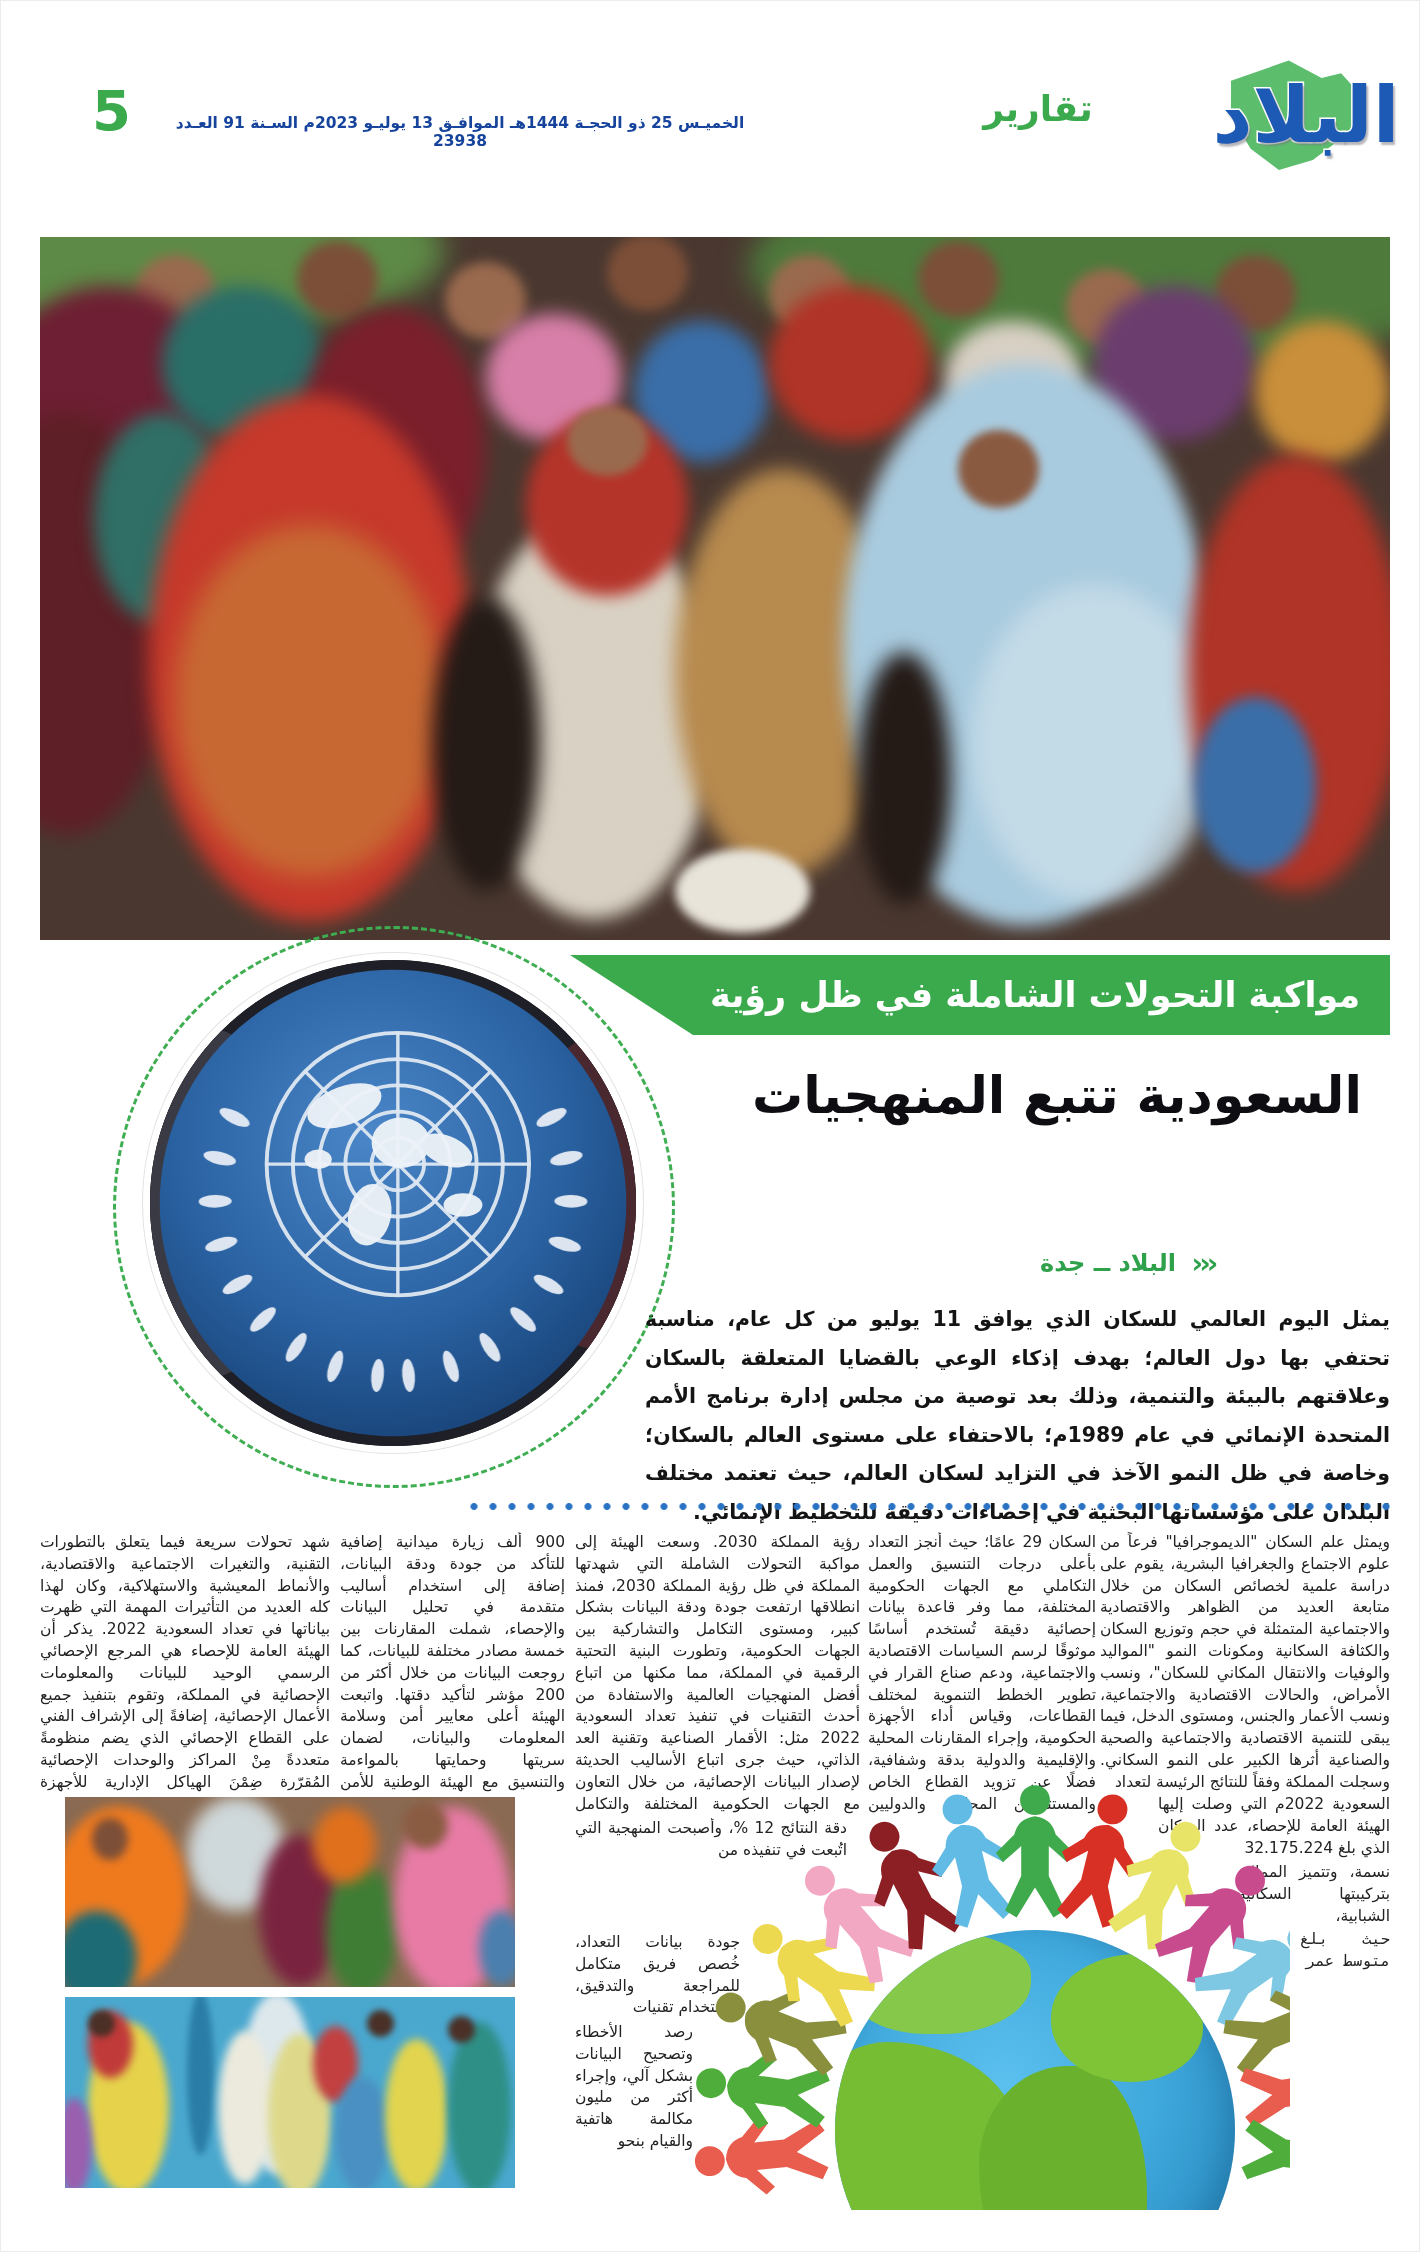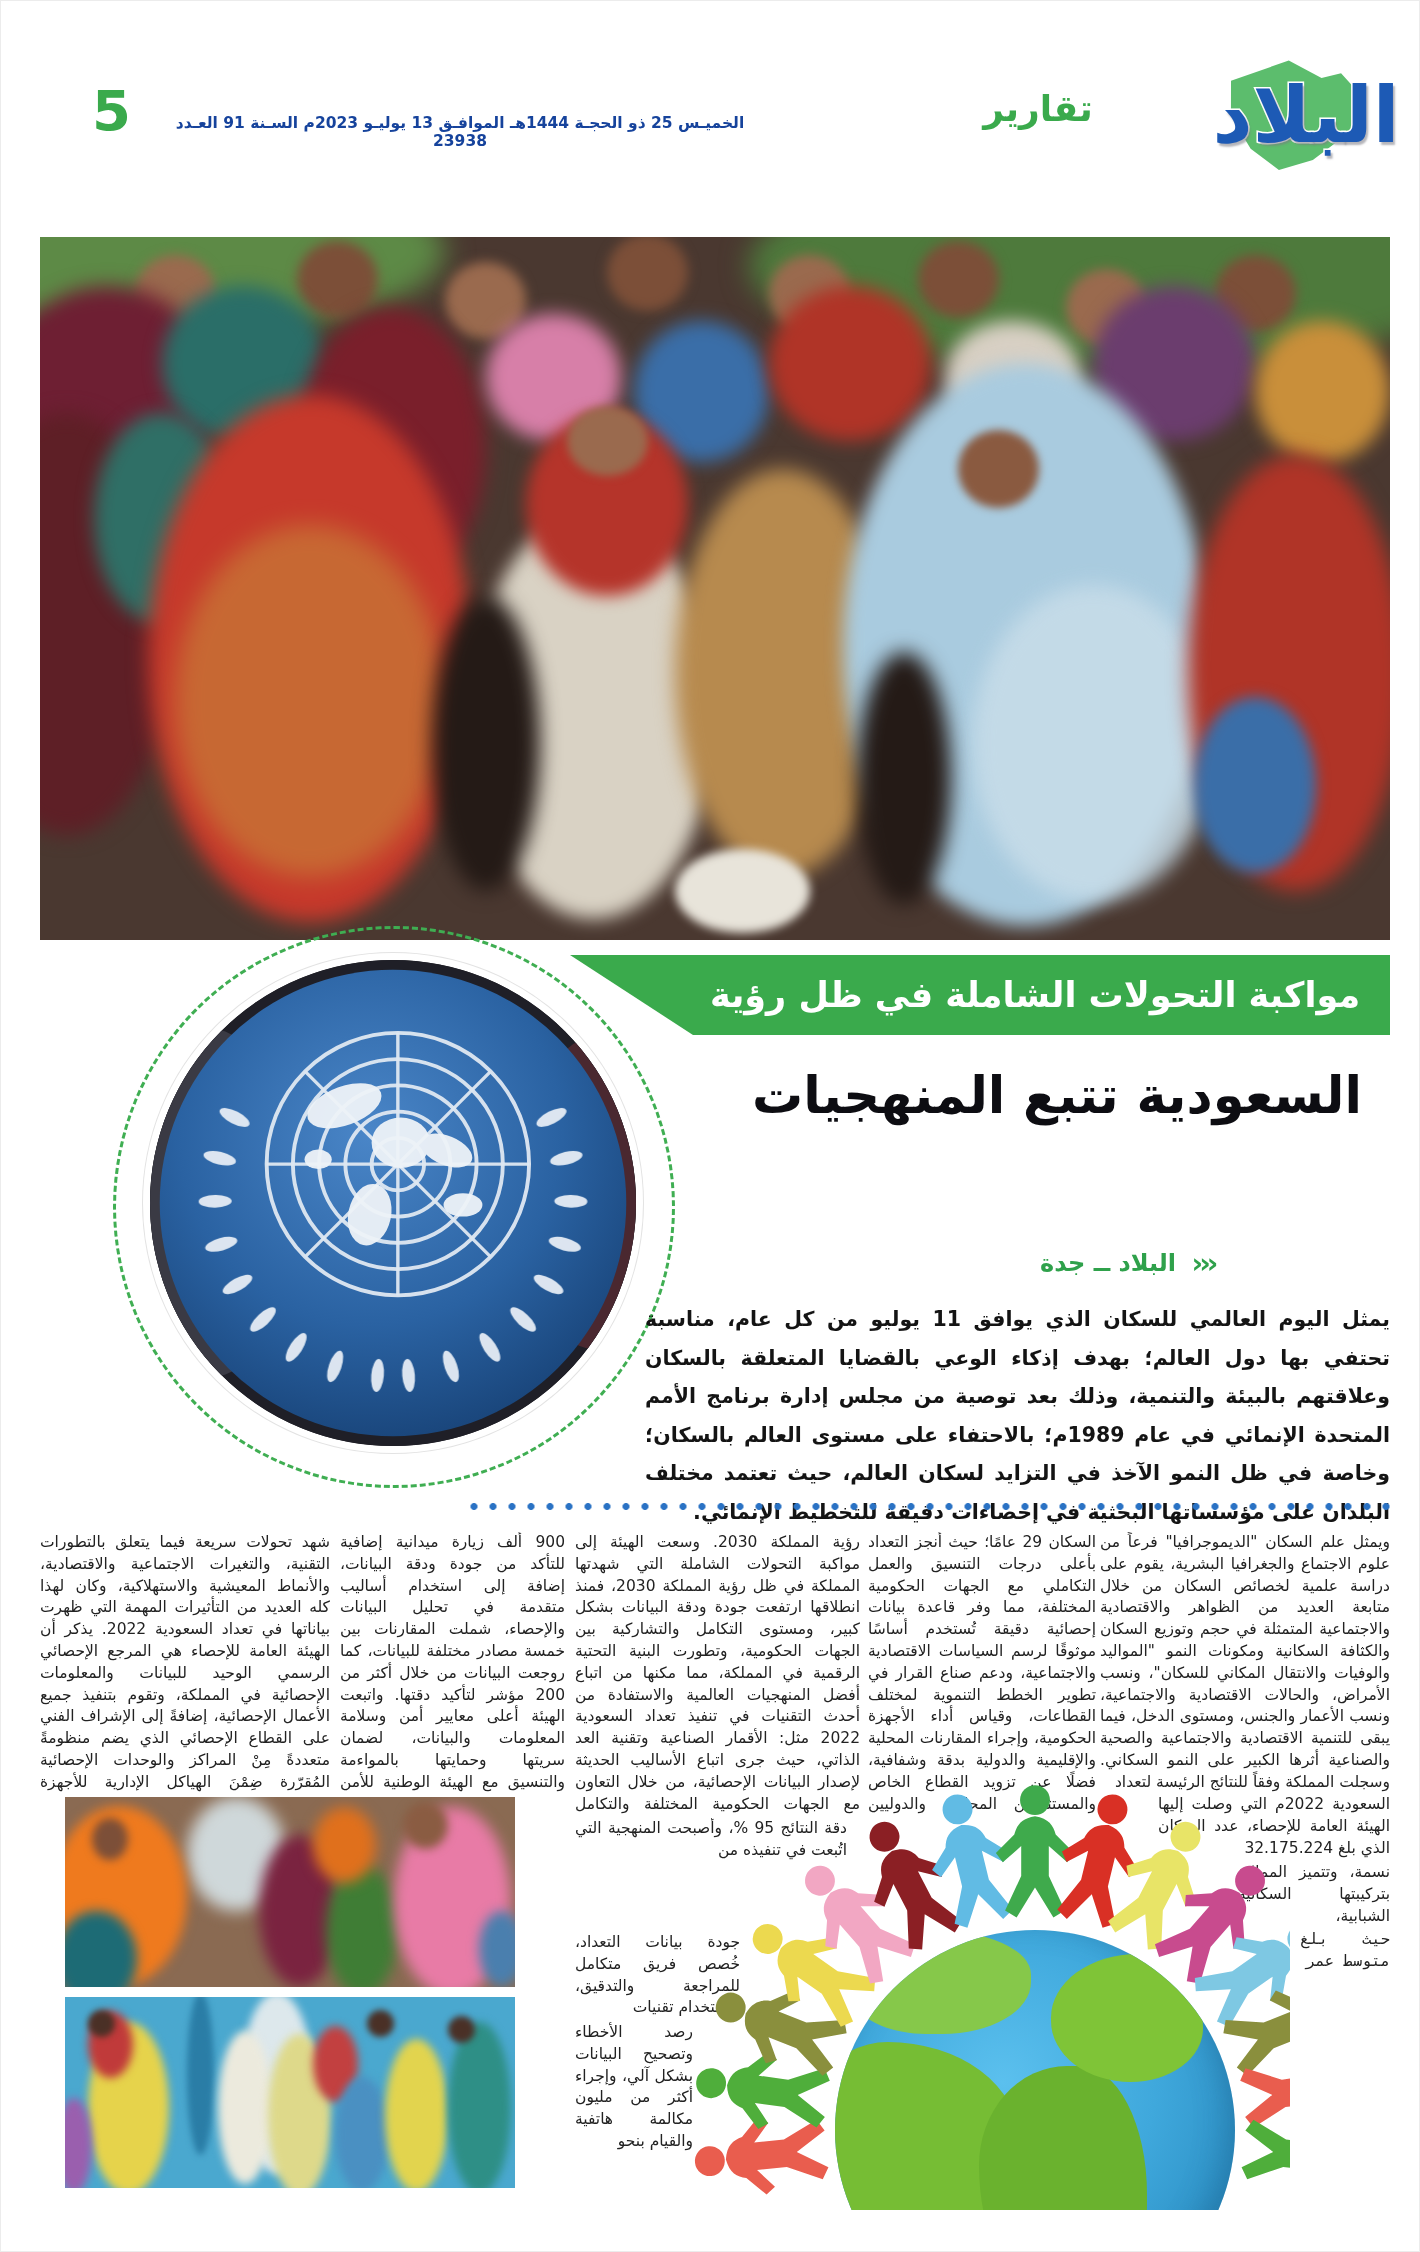--- a/index.html
+++ b/index.html
@@ -197,21 +197,21 @@
   <div class="abs intro">يمثل اليوم العالمي للسكان الذي يوافق 11 يوليو من كل عام، مناسبة تحتفي بها دول العالم؛ بهدف إذكاء الوعي بالقضايا المتعلقة بالسكان وعلاقتهم بالبيئة والتنمية، وذلك بعد توصية من مجلس إدارة برنامج الأمم المتحدة الإنمائي في عام 1989م؛ بالاحتفاء على مستوى العالم بالسكان؛ وخاصة في ظل النمو الآخذ في التزايد لسكان العالم، حيث تعتمد مختلف البلدان على مؤسساتها البحثية في إحصاءات دقيقة للتخطيط الإنمائي.</div>
 
   <div class="abs dotted-sep"></div>
 
   <div class="abs col c1">ويمثل علم السكان "الديموجرافيا" فرعاً من علوم الاجتماع والجغرافيا البشرية، يقوم على دراسة علمية لخصائص السكان من خلال متابعة العديد من الظواهر والاقتصادية والاجتماعية المتمثلة في حجم وتوزيع السكان والكثافة السكانية ومكونات النمو "المواليد والوفيات والانتقال المكاني للسكان"، ونسب الأمراض، والحالات الاقتصادية والاجتماعية، ونسب الأعمار والجنس، ومستوى الدخل، فيما يبقى للتنمية الاقتصادية والاجتماعية والصحية والصناعية أثرها الكبير على النمو السكاني. وسجلت المملكة وفقاً للنتائج الرئيسة لتعداد</div>
   <div class="abs col c1a">السعودية 2022م التي وصلت إليها الهيئة العامة للإحصاء، عدد السكان الذي بلغ 32.175.224</div>
   <div class="abs col c1b">نسمة، وتتميز المملكة بتركيبتها السكانية الشبابية،</div>
   <div class="abs col c1c">حيث بلغ متوسط عمر</div>
   <div class="abs col c2">السكان 29 عامًا؛ حيث أنجز التعداد بأعلى درجات التنسيق والعمل التكاملي مع الجهات الحكومية المختلفة، مما وفر قاعدة بيانات إحصائية دقيقة تُستخدم أساسًا موثوقًا لرسم السياسات الاقتصادية والاجتماعية، ودعم صناع القرار في تطوير الخطط التنموية لمختلف القطاعات، وقياس أداء الأجهزة الحكومية، وإجراء المقارنات المحلية والإقليمية والدولية بدقة وشفافية، فضلًا عن تزويد القطاع الخاص والمستثمرين المحليين والدوليين ببيانات دقيقة تدعم بيئة الاستثمار في المملكة، وذلك بما يتوافق مع مستهدفات وتوجهات</div>
   <div class="abs col c3">رؤية المملكة 2030. وسعت الهيئة إلى مواكبة التحولات الشاملة التي شهدتها المملكة في ظل رؤية المملكة 2030، فمنذ انطلاقها ارتفعت جودة ودقة البيانات بشكل كبير، ومستوى التكامل والتشاركية بين الجهات الحكومية، وتطورت البنية التحتية الرقمية في المملكة، مما مكنها من اتباع أفضل المنهجيات العالمية والاستفادة من أحدث التقنيات في تنفيذ تعداد السعودية 2022 مثل: الأقمار الصناعية وتقنية العد الذاتي، حيث جرى اتباع الأساليب الحديثة لإصدار البيانات الإحصائية، من خلال التعاون مع الجهات الحكومية المختلفة والتكامل والدمج بين بيانات السجلات الإدارية، وبيانات التعداد الإحصائية، للخروج ببيانات دقيقة وموثوقة. وأصبح من خلال استخدام هذه الأساليب الحديثة، تعداد السعودية 2022 الأكثر شمولية والأعلى دقةً في تاريخ المملكة، حيث تجاوزت</div>
-  <div class="abs col c3a">دقة النتائج 95 %، وأصبحت المنهجية التي اتُبعت في تنفيذه من</div>
+  <div class="abs col c3a">دقة النتائج 12 %، وأصبحت المنهجية التي اتُبعت في تنفيذه من</div>
   <div class="abs col c3c">جودة بيانات التعداد، خُصص فريق متكامل للمراجعة والتدقيق، واستخدام تقنيات</div>
   <div class="abs col c3d">رصد الأخطاء وتصحيح البيانات بشكل آلي، وإجراء أكثر من مليون مكالمة هاتفية والقيام بنحو</div>
   <div class="abs col c4">900 ألف زيارة ميدانية إضافية للتأكد من جودة ودقة البيانات، إضافة إلى استخدام أساليب متقدمة في تحليل البيانات والإحصاء، شملت المقارنات بين خمسة مصادر مختلفة للبيانات، كما روجعت البيانات من خلال أكثر من 200 مؤشر لتأكيد دقتها. واتبعت الهيئة أعلى معايير أمن وسلامة المعلومات والبيانات، لضمان سريتها وحمايتها بالمواءمة والتنسيق مع الهيئة الوطنية للأمن السيبراني، والتزام الهيئة العامة للإحصاء بأعلى مستويات الخصوصيّة والسرِّيّة تجاه بيانات سكان المملكة؛ وبخاصة أن هذا العهد</div>
   <div class="abs col c5">شهد تحولات سريعة فيما يتعلق بالتطورات التقنية، والتغيرات الاجتماعية والاقتصادية، والأنماط المعيشية والاستهلاكية، وكان لهذا كله العديد من التأثيرات المهمة التي ظهرت بياناتها في تعداد السعودية 2022. يذكر أن الهيئة العامة للإحصاء هي المرجع الإحصائي الرسمي الوحيد للبيانات والمعلومات الإحصائية في المملكة، وتقوم بتنفيذ جميع الأعمال الإحصائية، إضافةً إلى الإشراف الفني على القطاع الإحصائي الذي يضم منظومةً متعددةً مِنْ المراكز والوحدات الإحصائية المُقرّرة ضِمْنَ الهياكل الإدارية للأجهزة الحكومية وعدد من مؤسسات القطاع الخاص.</div>
 
   <div class="abs photo photo-a" id="photoA">
       <div class="blob" style="left: 27%; top: 0%; width: 22%; height: 60%; background: rgb(207, 216, 218); filter: blur(8px); opacity: 1;"></div>
       <div class="blob" style="left: 43%; top: 20%; width: 18%; height: 80%; background: rgb(122, 35, 64); filter: blur(7px); opacity: 1;"></div>
       <div class="blob" style="left: 58%; top: 35%; width: 16%; height: 70%; background: rgb(63, 125, 53); filter: blur(7px); opacity: 1;"></div>
       <div class="blob" style="left: 55%; top: 5%; width: 14%; height: 40%; background: rgb(224, 112, 28); filter: blur(7px); opacity: 1;"></div>

